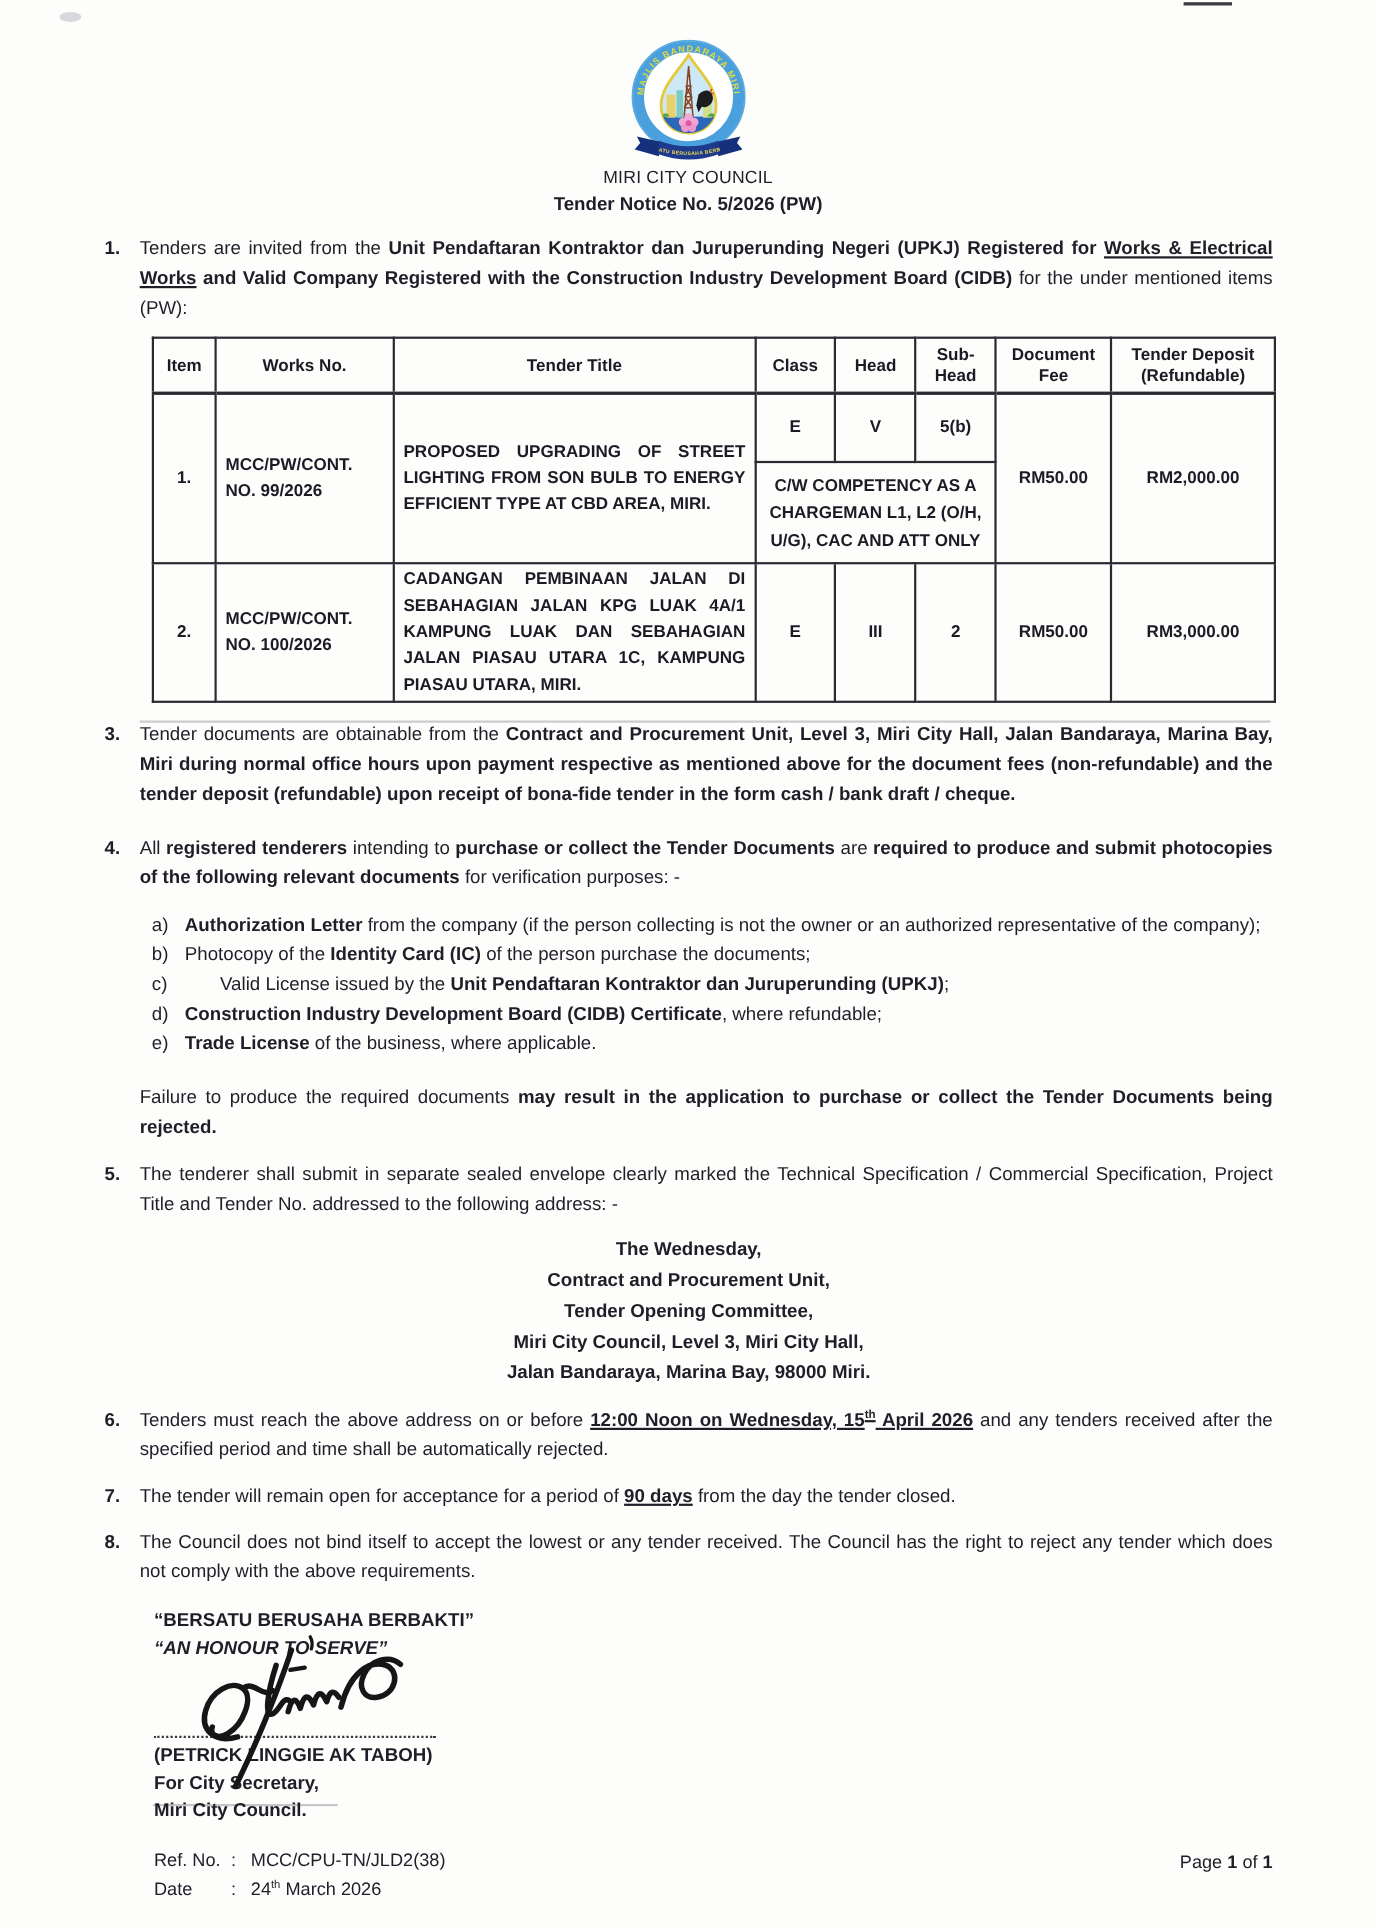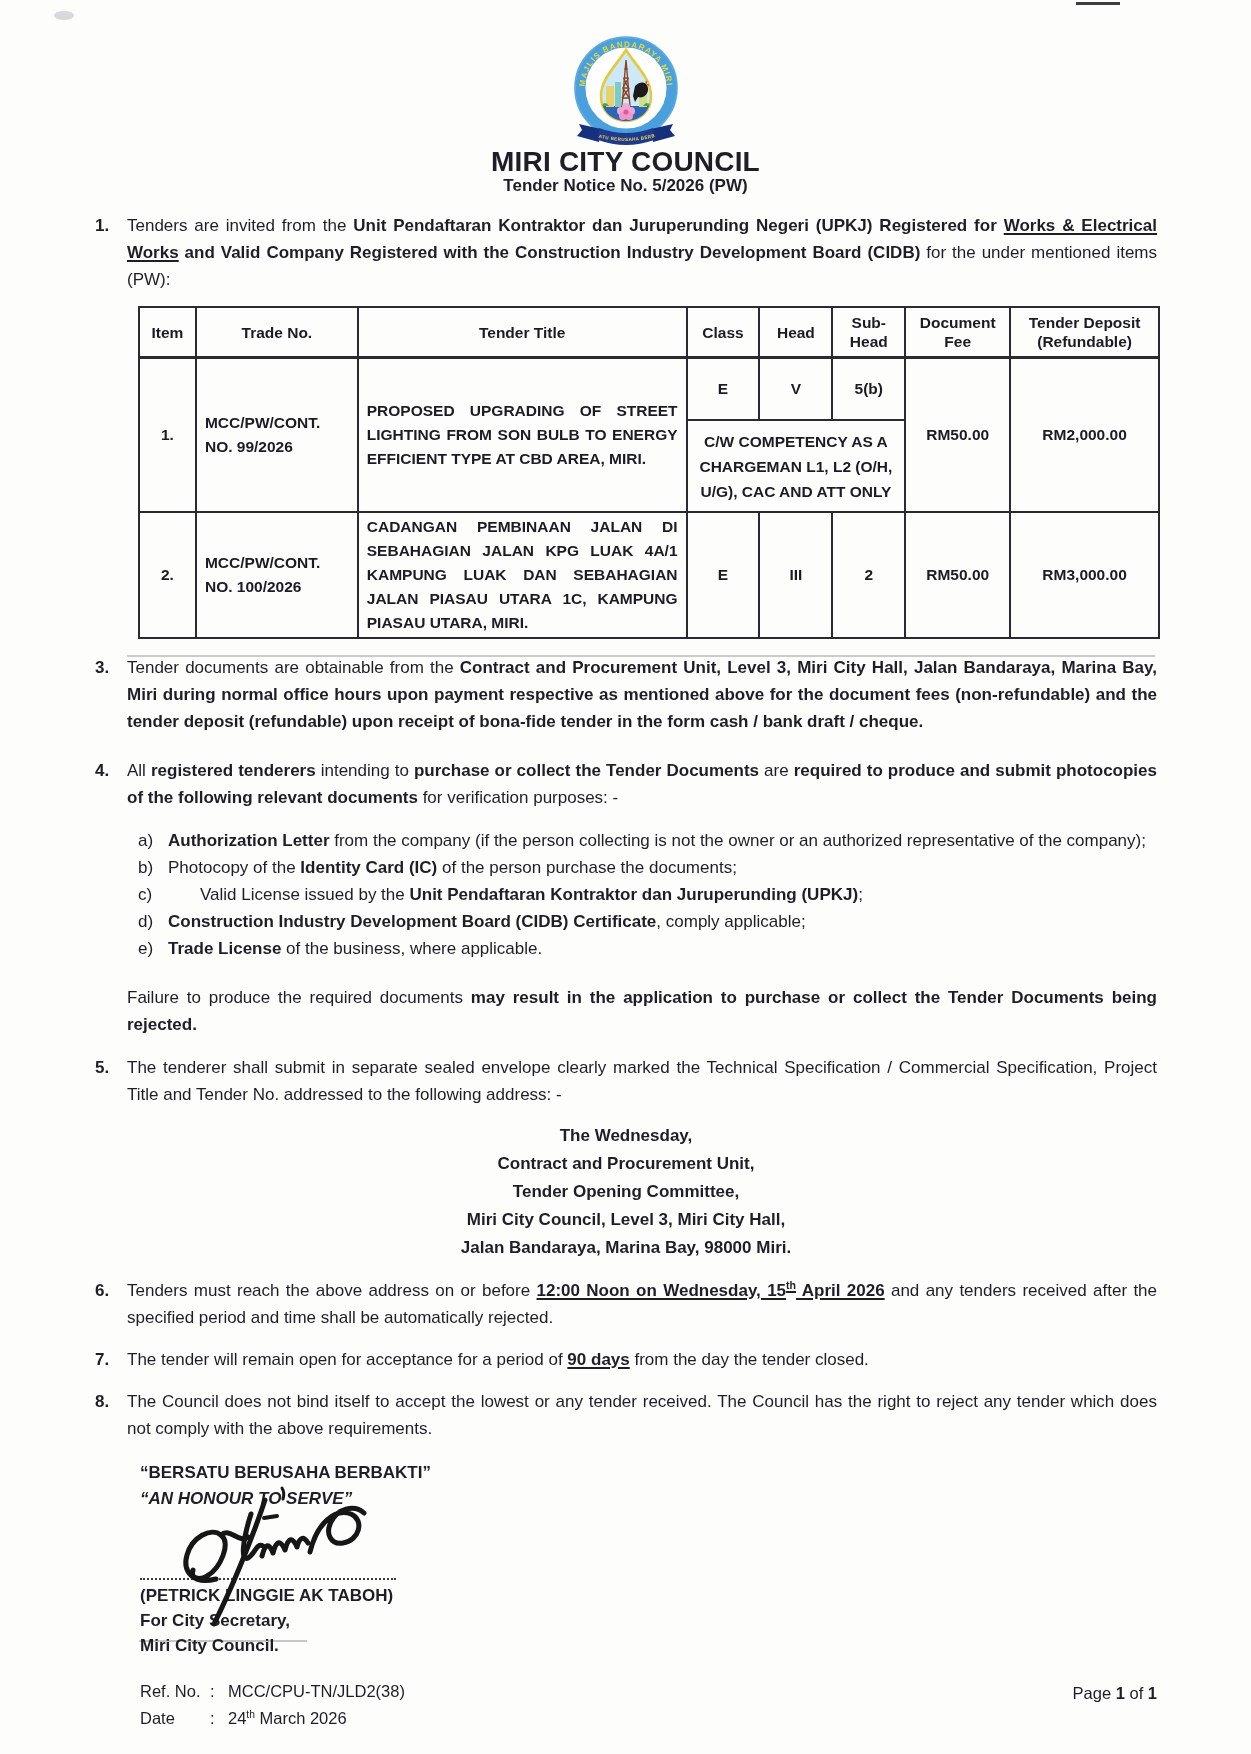--- a/index.html
+++ b/index.html
@@ -5,21 +5,21 @@
   html,body{margin:0;padding:0;background:#8a8a8e;}
   .page{
     width:1251px;height:1754px;background:#fdfdfb;position:relative;
     font-family:"Liberation Sans","DejaVu Sans",sans-serif;color:#1e1e29;
     overflow:hidden;margin:0 auto;
   }
   .content{margin:0 94px 0 95px;font-size:17px;line-height:27px;}
   
   .hdr{text-align:center;}
   .logo{display:block;margin:36px auto 2px auto;}
-  .org-name{font-weight:bold;font-size:28px;line-height:23px;letter-spacing:.2px;}
+  .org-name{font-weight:normal;font-size:16px;line-height:23px;letter-spacing:.2px;}
   .notice-title{font-weight:bold;font-size:17px;line-height:26px;}
   
   .para{display:flex;margin-top:14px;}
   .para .num{width:32px;flex:none;font-weight:bold;}
   .para .ptext{flex:1;text-align:justify;}
   .b{font-weight:bold;}
   .u{text-decoration:underline;text-underline-offset:2px;text-decoration-thickness:1.5px;}
   .i{font-style:italic;}
   .sup{vertical-align:super;font-size:0.62em;line-height:0;}
   
@@ -135,21 +135,21 @@
           <col style="width:330px">
         <col style="width:73px">
           <col style="width:73px">
           <col style="width:73px">
         <col style="width:105px">
           <col style="width:149px">
       </colgroup>
       <thead>
         <tr>
           <th>Item</th>
-          <th>Trade No.</th>
+          <th>Works No.</th>
           <th>Tender Title</th>
           <th>Class</th>
           <th>Head</th>
           <th>Sub-Head</th>
           <th>Document Fee</th>
           <th>Tender Deposit (Refundable)</th>
         </tr>
       </thead>
       <tbody>
         <tr>
@@ -196,21 +196,21 @@
       <div class="para" style="margin-top:0;">
         <span class="num" style="width:30px;font-weight:normal;">b)</span>
         <div class="ptext" style="text-align:left;"><span>Photocopy of the </span><span class="b">Identity Card (IC)</span><span> of the person purchase the documents;</span></div>
       </div>
       <div class="para" style="margin-top:0;">
         <span class="num" style="width:30px;font-weight:normal;">c)</span>
         <div class="ptext" style="text-align:left;margin-left:32px;"><span>Valid License issued by the </span><span class="b">Unit Pendaftaran Kontraktor dan Juruperunding (UPKJ)</span><span>;</span></div>
       </div>
       <div class="para" style="margin-top:0;">
         <span class="num" style="width:30px;font-weight:normal;">d)</span>
-        <div class="ptext" style="text-align:left;"><span class="b">Construction Industry Development Board (CIDB) Certificate</span><span>, comply applicable;</span></div>
+        <div class="ptext" style="text-align:left;"><span class="b">Construction Industry Development Board (CIDB) Certificate</span><span>, where refundable;</span></div>
       </div>
       <div class="para" style="margin-top:0;">
         <span class="num" style="width:30px;font-weight:normal;">e)</span>
         <div class="ptext" style="text-align:left;"><span class="b">Trade License</span><span> of the business, where applicable.</span></div>
       </div>
     </div>
 
     <div class="para" style="margin-top:22px;">
       <span class="num"></span>
       <div class="ptext"><span>Failure to produce the required documents </span><span class="b">may result in the application to purchase or collect the Tender Documents being rejected.</span></div>

